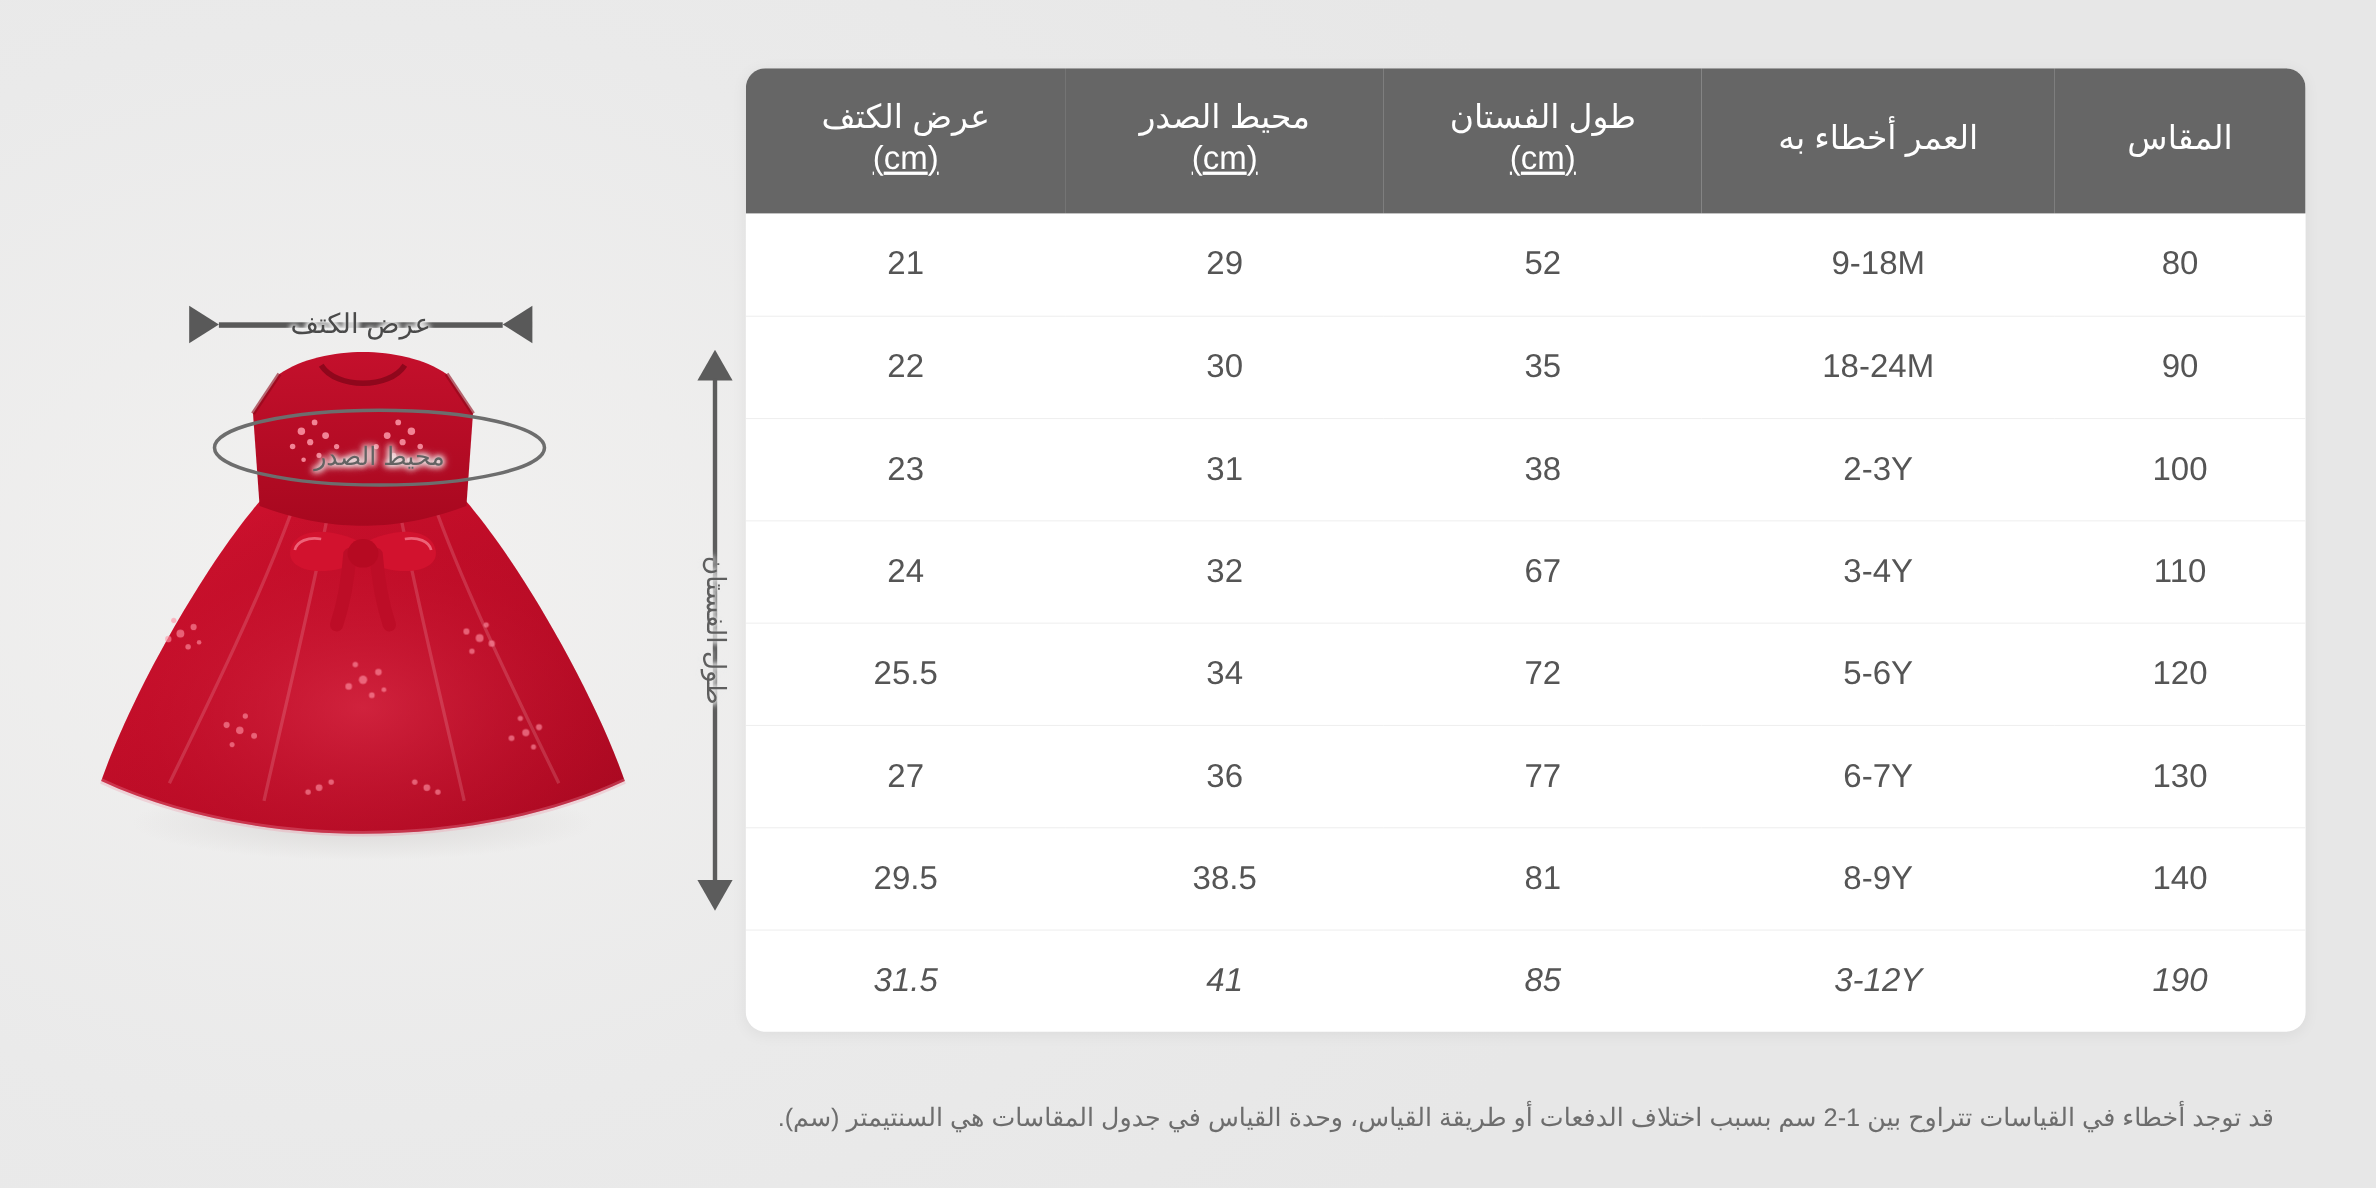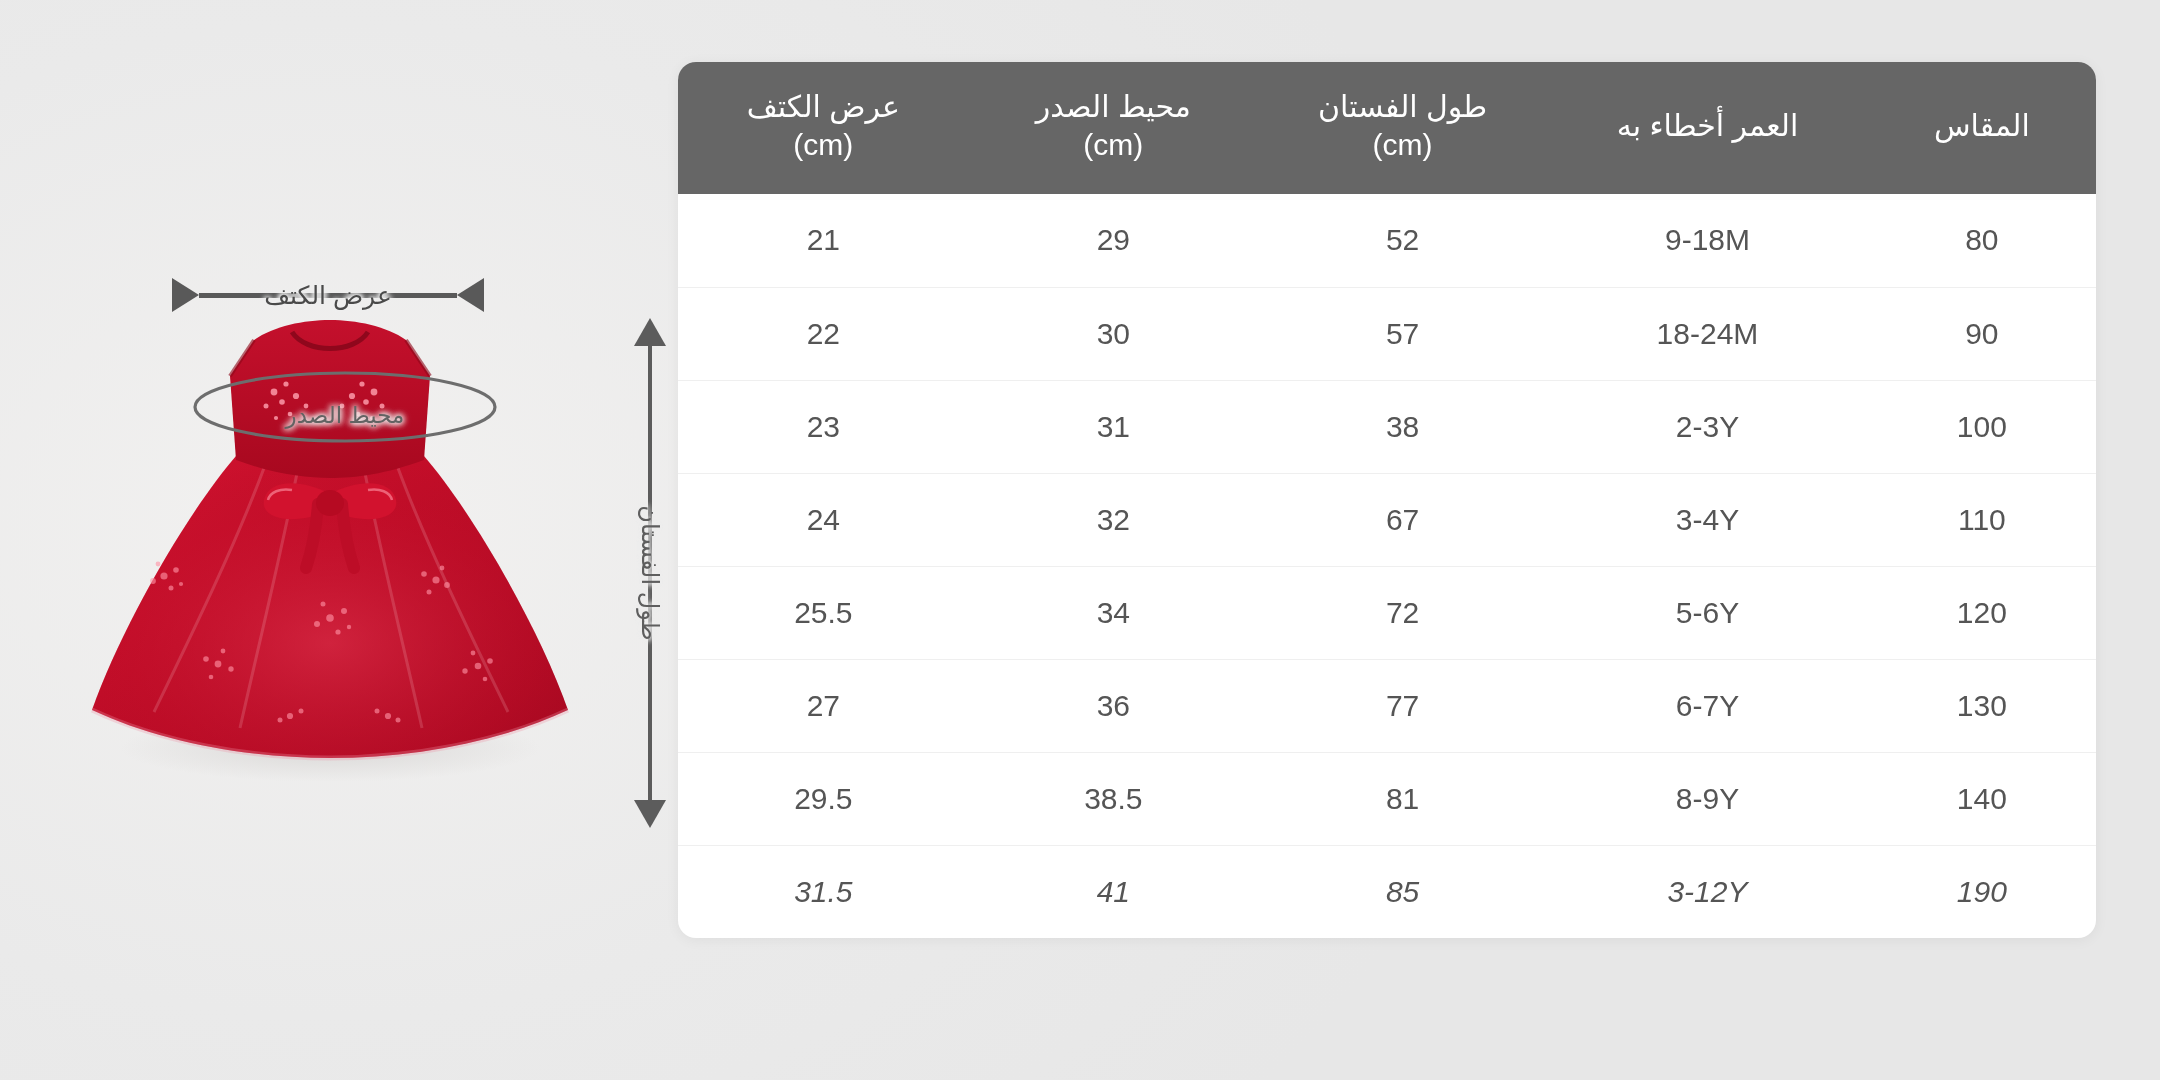--- a/index.html
+++ b/index.html
@@ -155,21 +155,21 @@
   thead th {
     background: #666666;
     color: #ffffff;
     font-size: 30px;
     font-weight: 500;
     text-align: center;
     padding: 26px 6px 30px;
     line-height: 1.27;
     vertical-align: middle;
   }
-  thead th .unit { display: block; }
+  thead th .unit { display: block; text-decoration: underline; }
 
   tbody td {
     text-align: center;
     font-size: 30px;
     color: #555555;
     font-weight: 400;
     height: 93px;
     padding: 0 4px;
     border-bottom: 1px solid #efefef;
     vertical-align: middle;
@@ -389,21 +389,21 @@
         <tr>
           <td>80</td>
           <td>9-18M</td>
           <td>52</td>
           <td>29</td>
           <td>21</td>
         </tr>
         <tr>
           <td>90</td>
           <td>18-24M</td>
-          <td>57</td>
+          <td>35</td>
           <td>30</td>
           <td>22</td>
         </tr>
         <tr>
           <td>100</td>
           <td>2-3Y</td>
           <td>38</td>
           <td>31</td>
           <td>23</td>
         </tr>
@@ -439,14 +439,15 @@
           <td>190</td>
           <td>3-12Y</td>
           <td>85</td>
           <td>41</td>
           <td>31.5</td>
         </tr>
       </tbody>
     </table>
   </div>
 
+  <div id="footer-note">قد توجد أخطاء في القياسات تتراوح بين 1-2 سم بسبب اختلاف الدفعات أو طريقة القياس، وحدة القياس في جدول المقاسات هي السنتيمتر (سم).</div>
 
 </div>
 
 </body></html>

